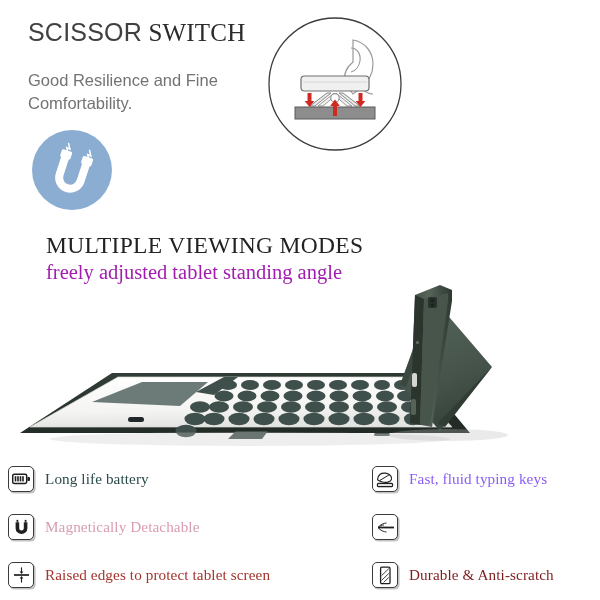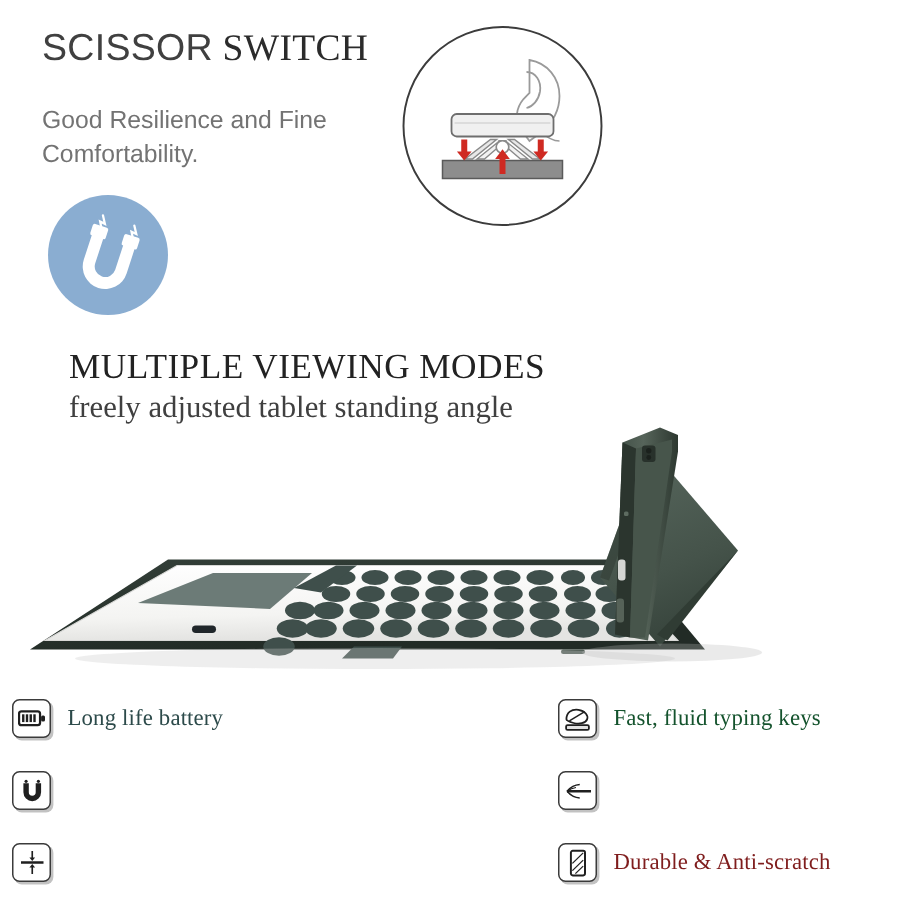--- a/index.html
+++ b/index.html
@@ -72,21 +72,21 @@
     font-family: "Liberation Serif", serif;
     font-size: 23.5px;
     color: #222222;
     letter-spacing: 0.3px;
     line-height: 1.12;
     white-space: nowrap;
   }
   #viewing-sub {
     font-family: "Liberation Serif", serif;
     font-size: 20.5px;
-    color: #404040;
+    color: #a21caf;
     margin-top: 2px;
     line-height: 1.2;
     white-space: nowrap;
   }
 
   
   #product-photo {
     position: absolute;
     left: 0;
     top: 255px;
@@ -332,46 +332,48 @@
       </div>
 
       <div class="feature-row">
         <span class="feature-icon">
           <svg width="17" height="17" viewBox="0 0 17 17">
             <path d="M2.6 3.2 L2.6 9.2 A5.9 5.9 0 0 0 14.4 9.2 L14.4 3.2 L10.8 3.2 L10.8 9.2 A2.3 2.3 0 0 1 6.2 9.2 L6.2 3.2 Z" fill="#1f1f1f"></path>
             <circle cx="4.4" cy="1.9" r="1.05" fill="#1f1f1f"></circle>
             <circle cx="12.6" cy="1.9" r="1.05" fill="#1f1f1f"></circle>
           </svg>
         </span>
+        <span class="feature-label" style="color:#d99cb4">Magnetically Detachable</span>
       </div>
 
       <div class="feature-row">
         <span class="feature-icon">
           <svg width="17" height="18" viewBox="0 0 17 18">
             <line x1="1" y1="9" x2="16" y2="9" stroke="#1f1f1f" stroke-width="1.7"></line>
             <line x1="8.5" y1="1.4" x2="8.5" y2="6.4" stroke="#1f1f1f" stroke-width="1.1"></line>
             <polygon points="6.6,5.6 10.4,5.6 8.5,8" fill="#1f1f1f"></polygon>
             <line x1="8.5" y1="16.6" x2="8.5" y2="11.6" stroke="#1f1f1f" stroke-width="1.1"></line>
             <polygon points="6.6,12.4 10.4,12.4 8.5,10" fill="#1f1f1f"></polygon>
           </svg>
         </span>
+        <span class="feature-label" style="color:#a4342c">Raised edges to protect tablet screen</span>
       </div>
     </div>
 
     <div class="feature-col" id="feature-col-right">
 
       <div class="feature-row">
         <span class="feature-icon">
           <svg width="18" height="17" viewBox="0 0 18 17">
             <path d="M1.6 8.5 C1.6 4 5 1.6 9.6 2.2 C14 2.8 16.4 6 15.4 8.6 C14.4 11.2 10 12 6.4 11 C3.6 10.2 1.6 9.6 1.6 8.5 Z" fill="#ffffff" stroke="#1f1f1f" stroke-width="1.2"></path>
             <line x1="3.6" y1="9.6" x2="13.8" y2="3.4" stroke="#1f1f1f" stroke-width="1"></line>
             <rect x="1.4" y="12.4" width="15.2" height="3.2" rx="1" fill="#e2e2e2" stroke="#1f1f1f" stroke-width="1.2"></rect>
           </svg>
         </span>
-        <span class="feature-label" style="color:#14532d">Fast, fluid typing keys</span>
+        <span class="feature-label" style="color:#8b5cf6">Fast, fluid typing keys</span>
       </div>
 
       <div class="feature-row">
         <span class="feature-icon">
           <svg width="19" height="15" viewBox="0 0 19 15">
             <line x1="2" y1="7.5" x2="18" y2="7.5" stroke="#1f1f1f" stroke-width="1.8"></line>
             <path d="M2 7.5 C4.5 4.6 7.5 3.2 10.5 3" fill="none" stroke="#1f1f1f" stroke-width="0.95"></path>
             <path d="M2 7.5 C4.5 10.4 7.5 11.8 10.5 12" fill="none" stroke="#1f1f1f" stroke-width="0.95"></path>
             <path d="M2 7.5 C4 6 6 5.2 8 5" fill="none" stroke="#1f1f1f" stroke-width="0.8"></path>
           </svg>

